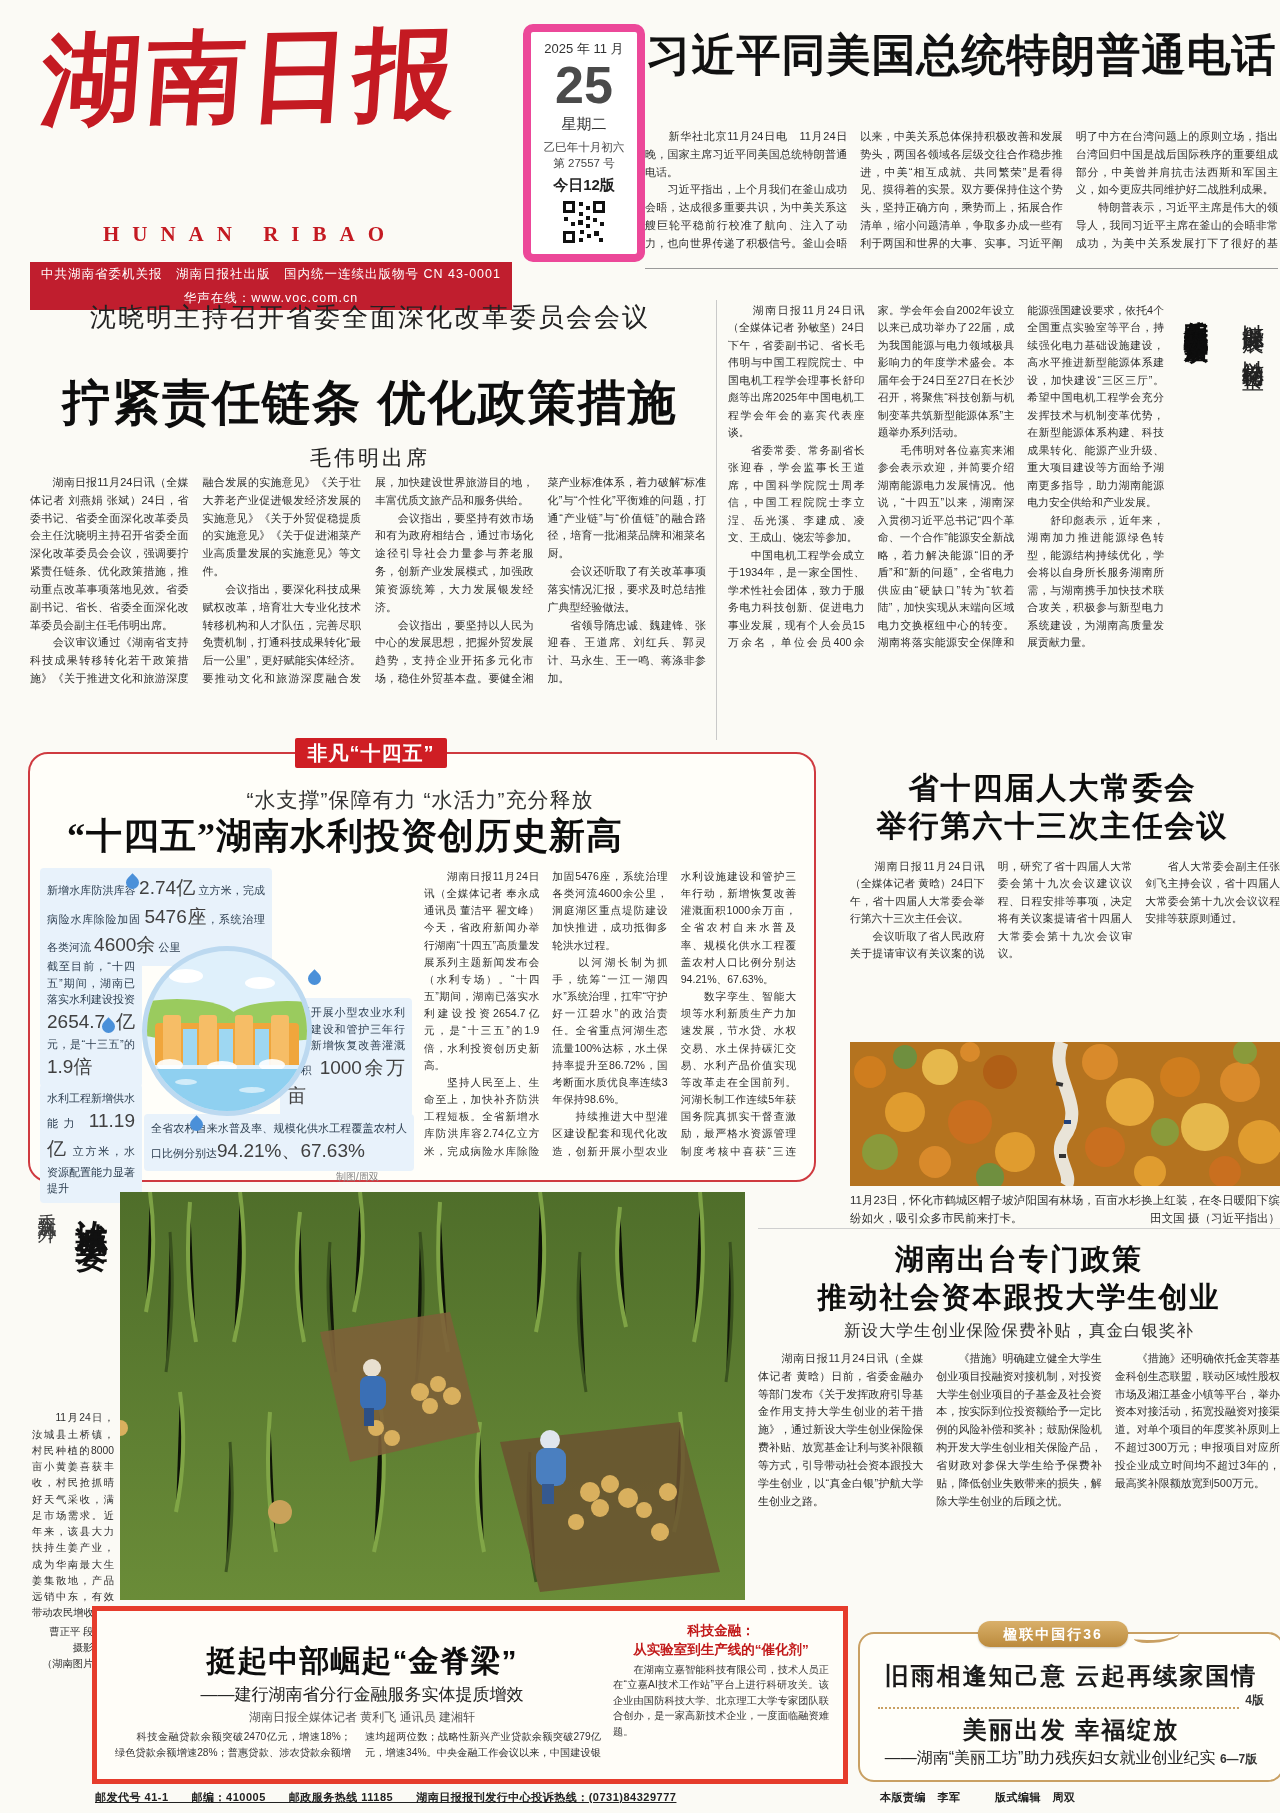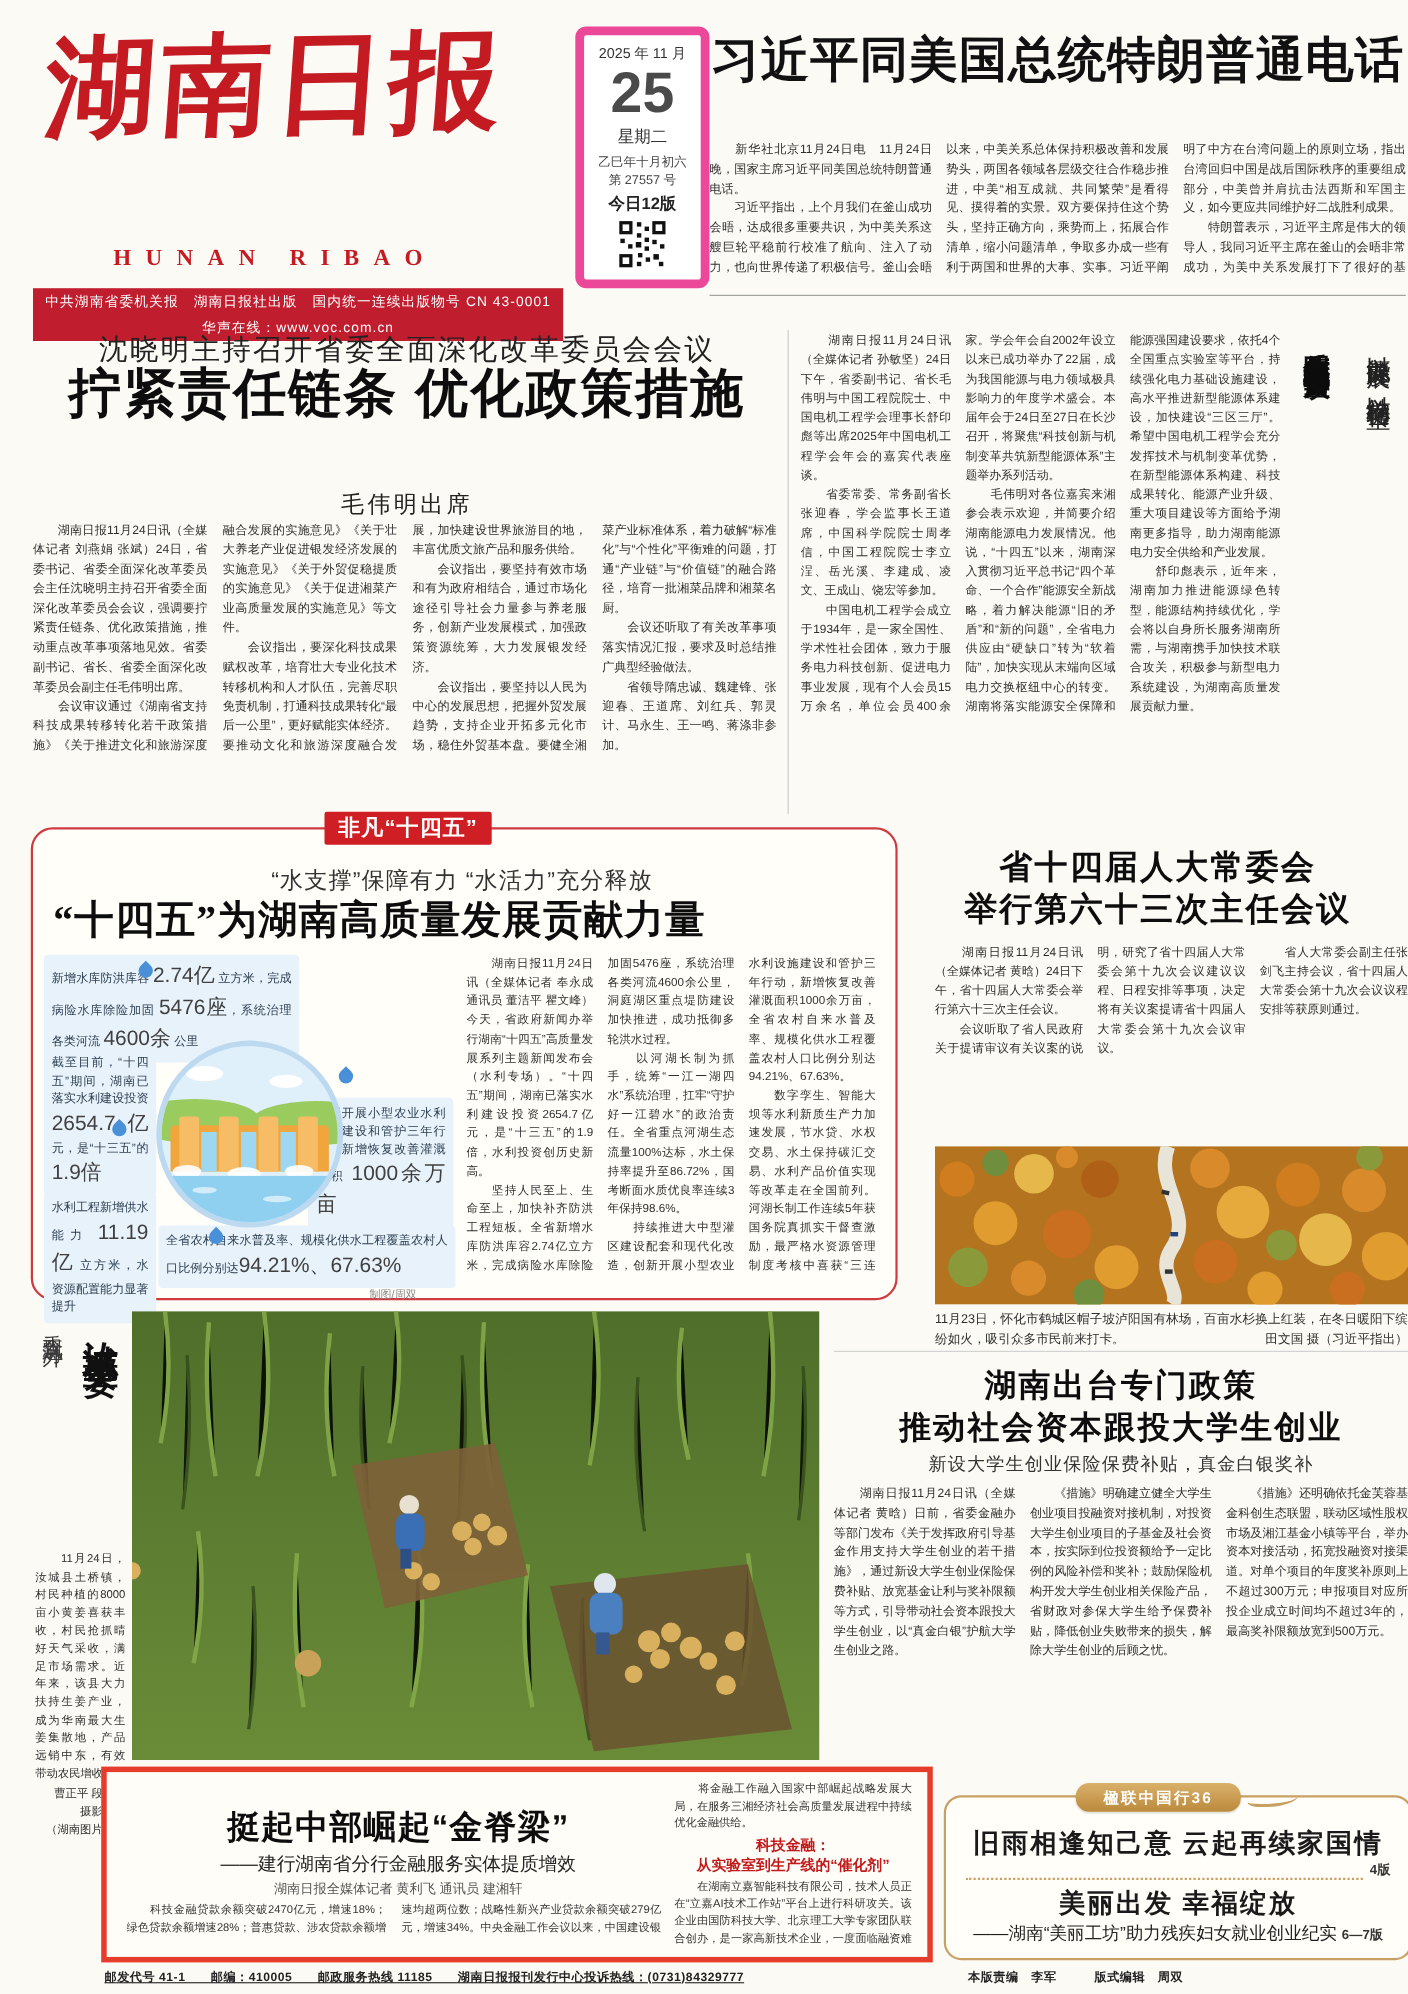--- a/index.html
+++ b/index.html
@@ -25,21 +25,21 @@
   .db-day{font-size:52px;font-weight:bold;color:#4a4a4a;line-height:1.05;}
   .db-week{font-size:15px;color:#333;margin-top:2px;}
   .db-lunar{font-size:11.5px;color:#444;margin-top:6px;}
   .db-issue{font-size:11.5px;color:#444;margin-top:1px;}
   .db-pages{font-size:15px;font-weight:bold;color:#222;margin-top:5px;}
   .qr{display:inline-block;margin-top:5px;}
 
   
   .hl-top{font-size:44px;font-weight:900;letter-spacing:1px;color:#111;line-height:1.15;}
   .kicker{font-size:26px;color:#222;letter-spacing:2px;}
-  .hl-main{font-size:48px;font-weight:900;color:#0d0d0d;letter-spacing:2px;line-height:1.05;}
+  .hl-main{font-size:48px;font-weight:900;color:#0d0d0d;letter-spacing:2px;line-height:1.05;margin-top:44px;}
   .attend{font-size:21px;color:#222;letter-spacing:3px;}
   .vert{writing-mode:vertical-rl;text-orientation:upright;}
 
   
   .waterbox{border:2px solid #cf3a40;border-radius:20px;background:#fffef9;}
   .tab{background:#cf1e24;color:#fff;font-weight:bold;font-size:20px;text-align:center;line-height:30px;border-radius:2px;letter-spacing:1px;}
   .w-sub{font-size:21px;color:#333;letter-spacing:1px;}
   .w-title{font-family:"Liberation Serif",serif;font-size:36px;font-weight:900;color:#0d0d0d;letter-spacing:1px;}
   .stat{position:absolute;background:#e8f2fb;border-radius:4px;padding:6px 7px;font-size:11px;line-height:1.5;color:#2c3e50;text-align:justify;}
   .credit{font-size:10px;color:#888;}
@@ -154,21 +154,21 @@
 　　省委常委、常务副省长张迎春，学会监事长王道席，中国科学院院士周孝信，中国工程院院士李立浧、岳光溪、李建成、凌文、王成山、饶宏等参加。
 　　中国电机工程学会成立于1934年，是一家全国性、学术性社会团体，致力于服务电力科技创新、促进电力事业发展，现有个人会员15万余名，单位会员400余家。学会年会自2002年设立以来已成功举办了22届，成为我国能源与电力领域极具影响力的年度学术盛会。本届年会于24日至27日在长沙召开，将聚焦“科技创新与机制变革共筑新型能源体系”主题举办系列活动。
 　　毛伟明对各位嘉宾来湘参会表示欢迎，并简要介绍湖南能源电力发展情况。他说，“十四五”以来，湖南深入贯彻习近平总书记“四个革命、一个合作”能源安全新战略，着力解决能源“旧的矛盾”和“新的问题”，全省电力供应由“硬缺口”转为“软着陆”，加快实现从末端向区域电力交换枢纽中心的转变。湖南将落实能源安全保障和能源强国建设要求，依托4个全国重点实验室等平台，持续强化电力基础设施建设，高水平推进新型能源体系建设，加快建设“三区三厅”。希望中国电机工程学会充分发挥技术与机制变革优势，在新型能源体系构建、科技成果转化、能源产业升级、重大项目建设等方面给予湖南更多指导，助力湖南能源电力安全供给和产业发展。
 　　舒印彪表示，近年来，湖南加力推进能源绿色转型，能源结构持续优化，学会将以自身所长服务湖南所需，与湖南携手加快技术联合攻关，积极参与新型电力系统建设，为湖南高质量发展贡献力量。</div>
   <div class="abs vert" style="left:1180px;top:302px;height:436px;font-size:24px;font-weight:900;color:#0d0d0d;letter-spacing:1px;">毛伟明与出席电机工程学会年会嘉宾座谈</div>
   <div class="abs vert" style="left:1238px;top:306px;height:430px;font-size:22px;color:#222;letter-spacing:2px;">以能源保发展　以结构促转型</div>
 
   <div class="abs waterbox" style="left:28px;top:752px;width:784px;height:426px;"></div>
   <div class="abs tab" style="left:295px;top:738px;width:152px;height:30px;">非凡“十四五”</div>
   <div class="abs ctr w-sub" style="left:28px;top:786px;width:784px;">“水支撑”保障有力 “水活力”充分释放</div>
-  <div class="abs ctr w-title" style="left:45px;top:812px;width:600px;">“十四五”为湖南高质量发展贡献力量</div>
+  <div class="abs ctr w-title" style="left:45px;top:812px;width:600px;">“十四五”湖南水利投资创历史新高</div>
 
   <div class="abs" style="left:40px;top:868px;width:372px;height:300px;">
     <div class="stat" style="left:0;top:0;width:218px;"><span>新增水库防洪库容 </span><span class="hl">2.74亿</span><span> 立方米，完成病险水库除险加固 </span><span class="hl">5476座</span><span>，系统治理各类河流 </span><span class="hl">4600余</span><span> 公里</span></div>
     <div class="stat" style="left:0;top:84px;width:88px;"><span>截至目前，“十四五”期间，湖南已落实水利建设投资 </span><span class="hl">2654.7亿</span><span> 元，是“十三五”的 </span><span class="hl">1.9倍</span></div>
     <div class="stat" style="left:240px;top:130px;width:118px;"><span>创新开展小型农业水利设施建设和管护三年行动，新增恢复改善灌溉面积 </span><span class="hl">1000余万亩</span></div>
     <div class="stat" style="left:0;top:216px;width:88px;"><span>水利工程新增供水能力 </span><span class="hl">11.19亿</span><span> 立方米，水资源配置能力显著提升</span></div>
     <div class="stat" style="left:104px;top:246px;width:256px;"><span>全省农村自来水普及率、规模化供水工程覆盖农村人口比例分别达</span><span class="hl">94.21%、67.63%</span></div>
 
     <div class="ill" style="left:102px;top:78px;">
       <div class="cloud" style="left:22px;top:18px;width:34px;height:14px;"></div>
@@ -331,21 +331,20 @@
   <div class="abs body-txt cols3" style="left:758px;top:1350px;width:522px;height:268px;overflow:hidden;">　　湖南日报11月24日讯（全媒体记者 黄晗）日前，省委金融办等部门发布《关于发挥政府引导基金作用支持大学生创业的若干措施》，通过新设大学生创业保险保费补贴、放宽基金让利与奖补限额等方式，引导带动社会资本跟投大学生创业，以“真金白银”护航大学生创业之路。
 　　《措施》明确建立健全大学生创业项目投融资对接机制，对投资大学生创业项目的子基金及社会资本，按实际到位投资额给予一定比例的风险补偿和奖补；鼓励保险机构开发大学生创业相关保险产品，省财政对参保大学生给予保费补贴，降低创业失败带来的损失，解除大学生创业的后顾之忧。
 　　《措施》还明确依托金芙蓉基金科创生态联盟，联动区域性股权市场及湘江基金小镇等平台，举办资本对接活动，拓宽投融资对接渠道。对单个项目的年度奖补原则上不超过300万元；申报项目对应所投企业成立时间均不超过3年的，最高奖补限额放宽到500万元。</div>
 
   <div class="abs ccbbox" style="left:92px;top:1606px;width:746px;height:168px;">
     <div class="abs ctr ccb-h" style="left:30px;top:30px;width:470px;">挺起中部崛起“金脊梁”</div>
     <div class="abs ctr ccb-sub" style="left:30px;top:72px;width:470px;">——建行湖南省分行金融服务实体提质增效</div>
     <div class="abs ctr ccb-by" style="left:30px;top:98px;width:470px;">湖南日报全媒体记者 黄利飞 通讯员 建湘轩</div>
     <div class="abs ccb-small cols2" style="left:18px;top:118px;width:486px;height:42px;overflow:hidden;">　　科技金融贷款余额突破2470亿元，增速18%；绿色贷款余额增速28%；普惠贷款、涉农贷款余额增速均超两位数；战略性新兴产业贷款余额突破279亿元，增速34%。中央金融工作会议以来，中国建设银行湖南省分行扎根湖湘大地，做实做细金融“五篇大文章”，数据见证金融服务实体经济的成色。</div>
     <div class="abs" style="left:516px;top:8px;width:216px;height:150px;overflow:hidden;">
-      <div class="ccb-small">　　将金融工作融入国家中部崛起战略发展大局，在服务三湘经济社会高质量发展进程中持续优化金融供给。</div>
       <div class="ccb-sh" style="margin:3px 0 2px;">
         <span>科技金融：</span><br>
         <span>从实验室到生产线的“催化剂”</span>
       </div>
       <div class="ccb-small"><span>　　在湖南立嘉智能科技有限公司，技术人员正在“立嘉AI技术工作站”平台上进行科研攻关。该企业由国防科技大学、北京理工大学专家团队联合创办，是一家高新技术企业，一度面临融资难题。</span></div>
     </div>
   </div>
 
   <div class="abs coupletbox" style="left:858px;top:1632px;width:422px;height:146px;">
     <div class="badge" style="left:118px;top:-13px;width:150px;height:26px;">楹联中国行36</div>

